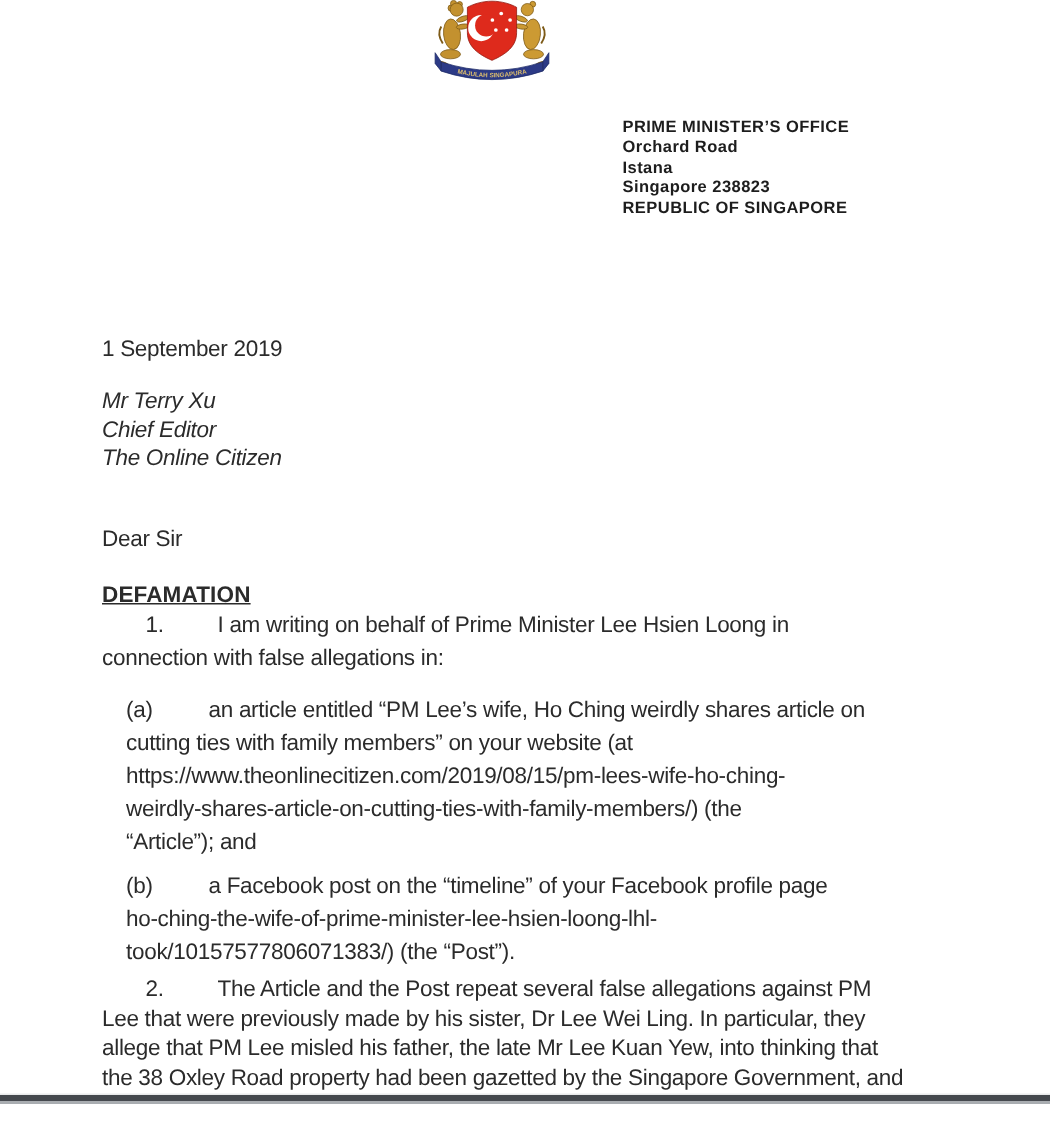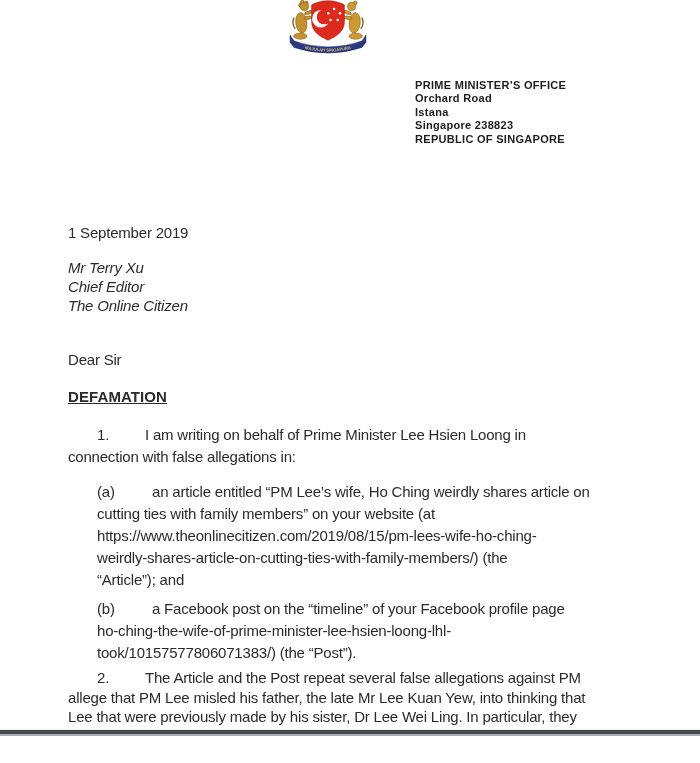--- a/index.html
+++ b/index.html
@@ -21,23 +21,23 @@
   .content {
     position:absolute; left:68px; top:194px; width:600px;
     font-size:15px; letter-spacing:-0.2px; color:#2b2b2b;
   }
   .content .tline, .content .first { white-space:pre; }
   .date { line-height:18px;margin-top:30px; }
   .recipient { margin-top:16px; line-height:19px;font-style:italic; }
   .salutation { margin-top:36px; line-height:18px; }
   .subject { margin-top:19px; line-height:18px; font-weight:bold; letter-spacing:0.1px;text-decoration:underline; }
   .para { line-height:22px; }
-  .para-1 { margin-top:18px; }
+  .para-1 { }
   .pnum { display:inline-block; margin-left:29px; width:48px; }
-  .item { margin-left:29px; line-height:22px; }
+  .item { margin-left:16px; line-height:22px; }
   .item-a { margin-top:13px; }
   .item-b { margin-top:7px; }
   .ilabel { display:inline-block; width:55px; }
   .para-2 { margin-top:4px; line-height:19.5px; }
   .bottom-bar {
     position:absolute; left:0; bottom:0; width:100%; height:7px;
     background:linear-gradient(to bottom,#e9ebeb 0 1px,#45494e 1px 5px,#a9adb1 5px 7px);
   }
 </style>
 </head>
@@ -140,22 +140,22 @@
       <div class="first"><span class="ilabel">(b)</span><span>a Facebook post on the “timeline” of your Facebook profile page</span></div>
       <div>
           <div class="tline">ho-ching-the-wife-of-prime-minister-lee-hsien-loong-lhl-</div>
           <div class="tline">took/10157577806071383/) (the “Post”).</div>
         </div>
     </div>
 
     <div class="para para-2">
       <div class="first"><span class="pnum">2.</span><span>The Article and the Post repeat several false allegations against PM</span></div>
       <div>
+          <div class="tline">Lee that were previously made by his sister, Dr Lee Wei Ling. In particular, they</div>
           <div class="tline">allege that PM Lee misled his father, the late Mr Lee Kuan Yew, into thinking that</div>
-          <div class="tline">Lee that were previously made by his sister, Dr Lee Wei Ling. In particular, they</div>
           <div class="tline">the 38 Oxley Road property had been gazetted by the Singapore Government, and</div>
         </div>
     </div>
 
   </div>
 
   <div class="bottom-bar"></div>
 </div>
 
 </body></html>

